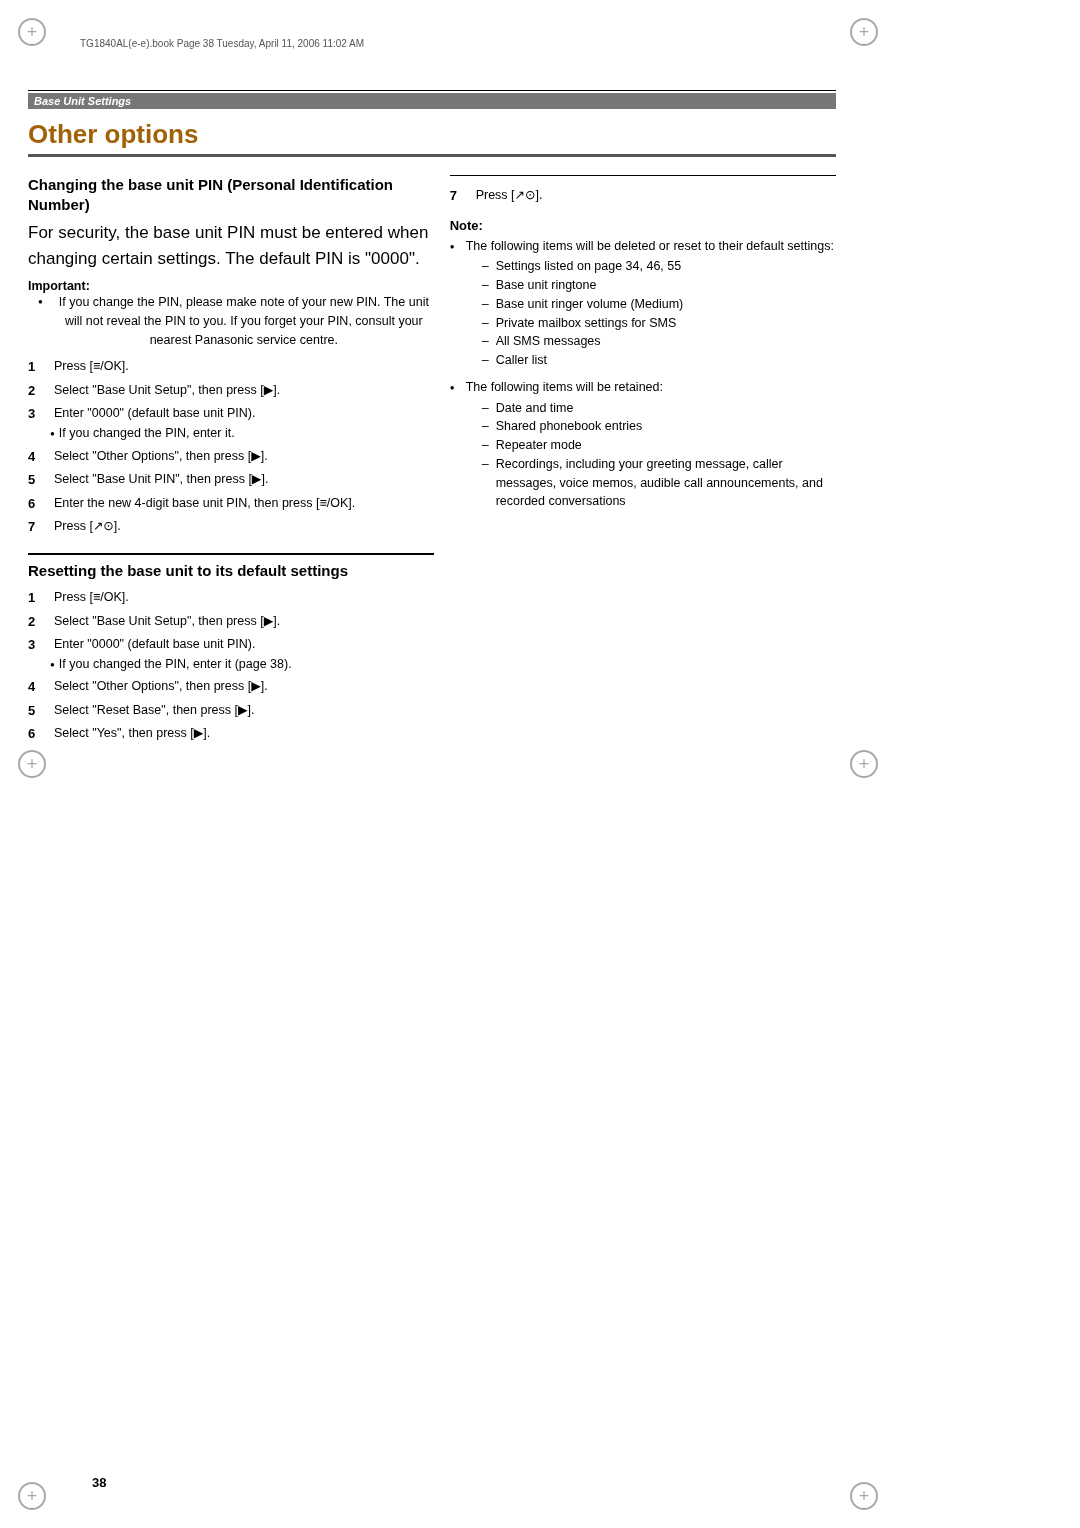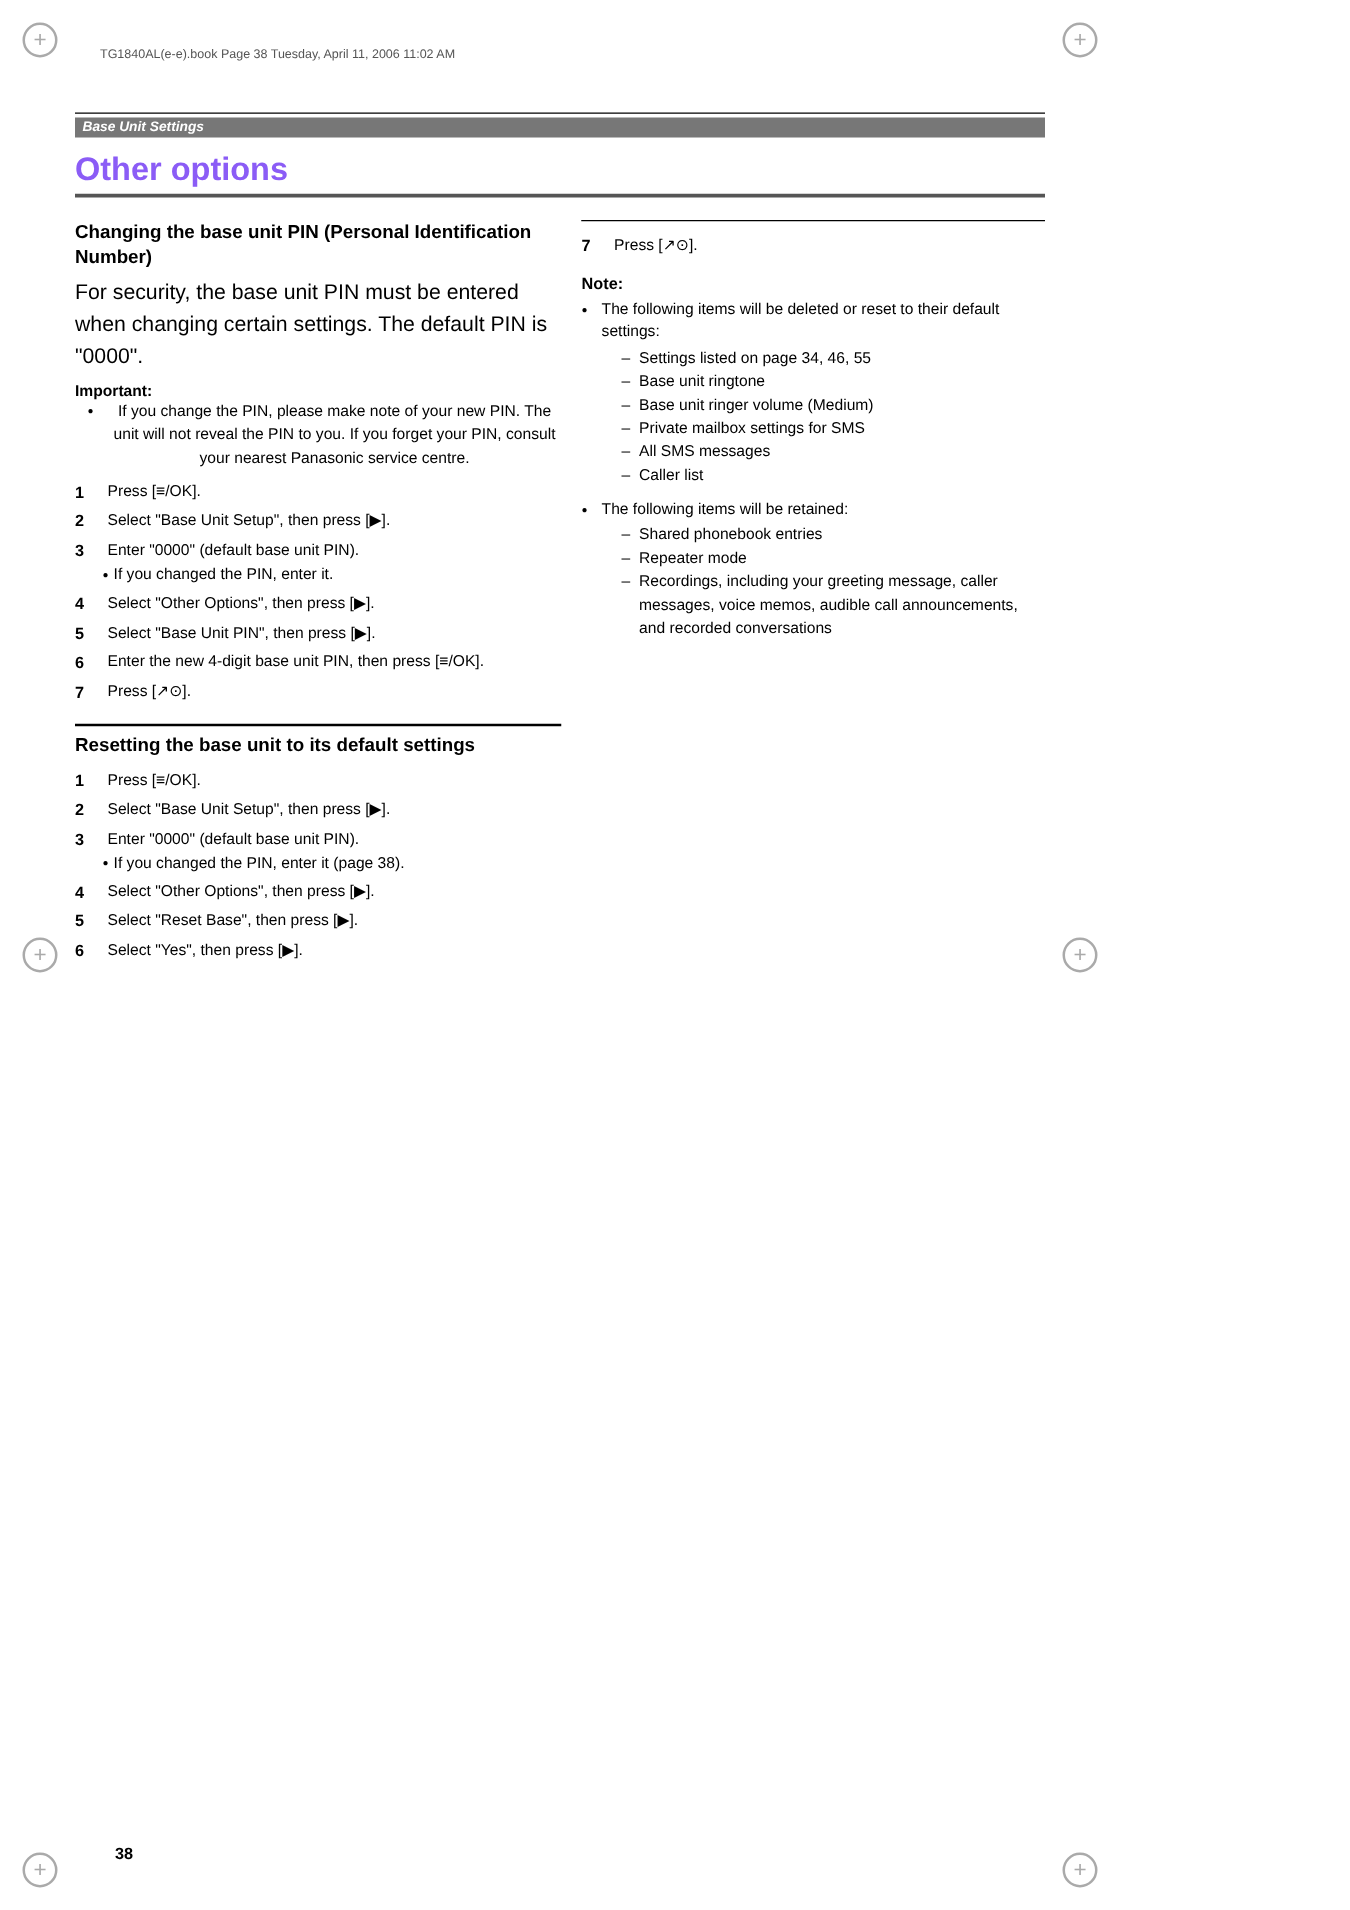--- a/index.html
+++ b/index.html
@@ -11,21 +11,21 @@
       width: 1080px;
       min-height: 1528px;
       position: relative;
     }
 
     .page-outer {
       width: 896px;
       min-height: 1528px;
       background: #fff;
       position: relative;
-      padding: 60px 60px 60px 60px;
+      padding: 60px 60px 60px 28px;
     }
 
     
     .file-info-bar {
       position: absolute;
       top: 38px;
       left: 80px;
       font-size: 10px;
       color: #555;
     }
@@ -105,21 +105,21 @@
     }
     .col-right {
       flex: 1;
       min-width: 0;
     }
 
     
     .main-heading {
       font-size: 26px;
       font-weight: bold;
-      color: #8b5cf6;
+      color: #a16207;
       margin-bottom: 18px;
       border-bottom: 3px solid #555;
       padding-bottom: 4px;
     }
 
     
     .sub-heading {
       font-size: 15px;
       font-weight: bold;
       margin-bottom: 6px;
@@ -397,20 +397,21 @@
             <li>Base unit ringtone</li>
             <li>Base unit ringer volume (Medium)</li>
             <li>Private mailbox settings for SMS</li>
             <li>All SMS messages</li>
             <li>Caller list</li>
           </ul>
         </li>
         <li>
           <span>The following items will be retained:</span>
           <ul class="dash-list" style="margin-top: 2px;">
+            <li>Date and time</li>
             <li>Shared phonebook entries</li>
             <li>Repeater mode</li>
             <li>Recordings, including your greeting message, caller messages, voice memos, audible call announcements, and recorded conversations</li>
           </ul>
         </li>
       </ul>
 
     </div>
   </div>
 

